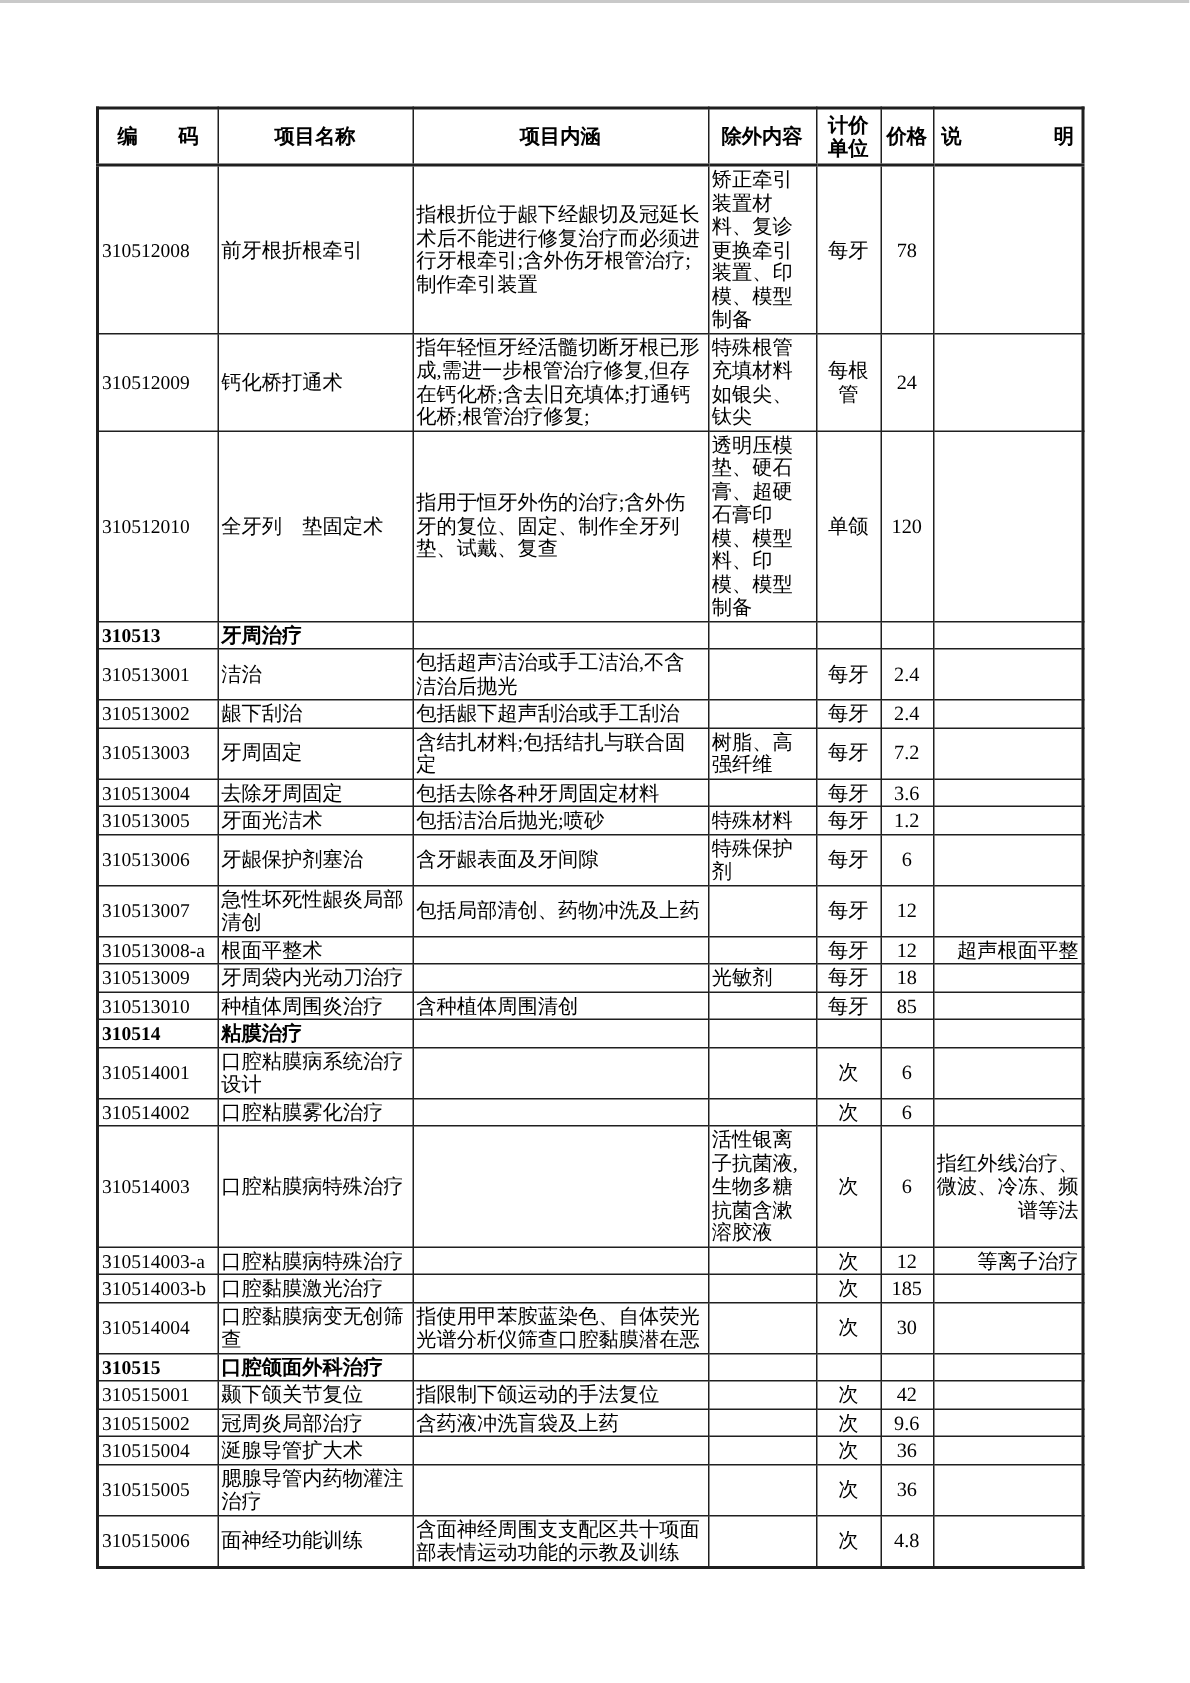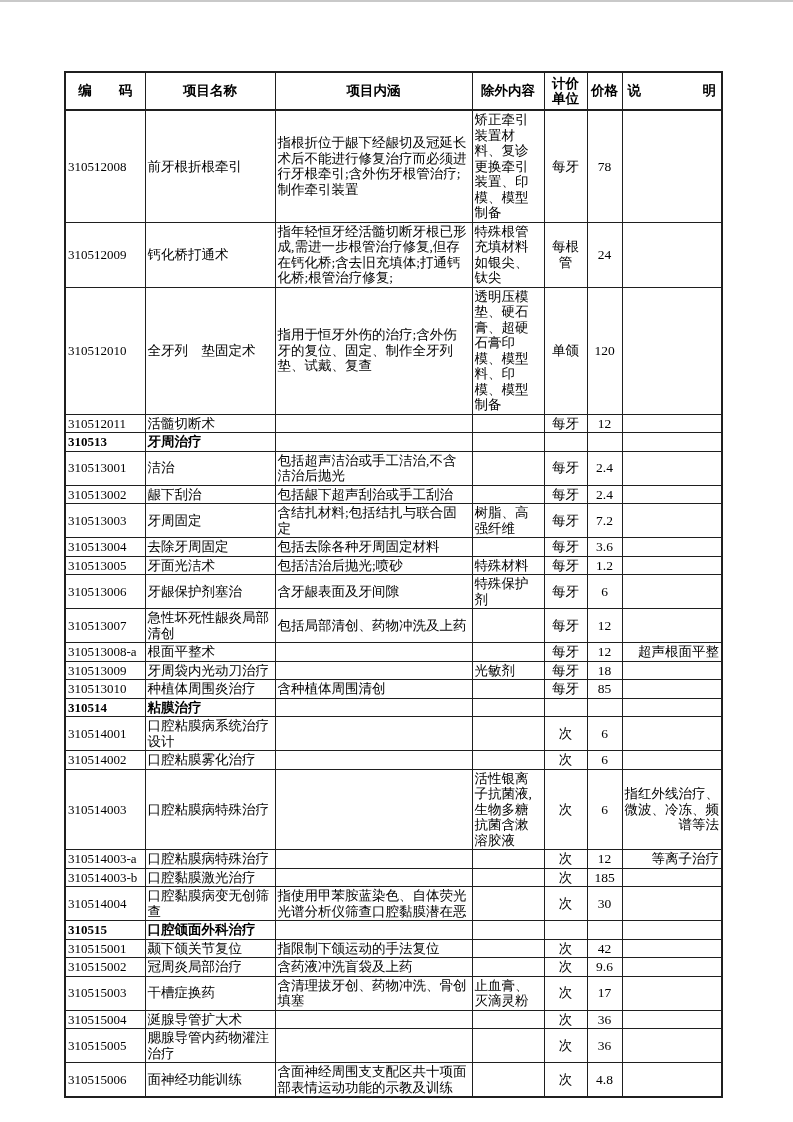--- a/index.html
+++ b/index.html
@@ -115,29 +115,20 @@
         </tr>
         <tr class="item-row">
           <td class="col-code">310512010</td>
           <td class="col-name">全牙列　垫固定术</td>
           <td class="col-content">指用于恒牙外伤的治疗;含外伤牙的复位、固定、制作全牙列垫、试戴、复查</td>
           <td class="col-excl">透明压模垫、硬石膏、超硬石膏印模、模型料、印模、模型制备</td>
           <td class="col-unit">单颌</td>
           <td class="col-price">120</td>
           <td class="col-note"></td>
         </tr>
-        <tr class="item-row">
-          <td class="col-code">310512011</td>
-          <td class="col-name">活髓切断术</td>
-          <td class="col-content"></td>
-          <td class="col-excl"></td>
-          <td class="col-unit">每牙</td>
-          <td class="col-price">12</td>
-          <td class="col-note"></td>
-        </tr>
         <tr class="section-row">
           <td class="col-code">310513</td>
           <td class="col-name">牙周治疗</td>
           <td class="col-content"></td>
           <td class="col-excl"></td>
           <td class="col-unit"></td>
           <td class="col-price"></td>
           <td class="col-note"></td>
         </tr>
         <tr class="item-row">
@@ -311,29 +302,20 @@
           <td class="col-price">42</td>
           <td class="col-note"></td>
         </tr>
         <tr class="item-row">
           <td class="col-code">310515002</td>
           <td class="col-name">冠周炎局部治疗</td>
           <td class="col-content">含药液冲洗盲袋及上药</td>
           <td class="col-excl"></td>
           <td class="col-unit">次</td>
           <td class="col-price">9.6</td>
-          <td class="col-note"></td>
-        </tr>
-        <tr class="item-row">
-          <td class="col-code">310515003</td>
-          <td class="col-name">干槽症换药</td>
-          <td class="col-content">含清理拔牙创、药物冲洗、骨创填塞</td>
-          <td class="col-excl">止血膏、灭滴灵粉</td>
-          <td class="col-unit">次</td>
-          <td class="col-price">17</td>
           <td class="col-note"></td>
         </tr>
         <tr class="item-row">
           <td class="col-code">310515004</td>
           <td class="col-name">涎腺导管扩大术</td>
           <td class="col-content"></td>
           <td class="col-excl"></td>
           <td class="col-unit">次</td>
           <td class="col-price">36</td>
           <td class="col-note"></td>

